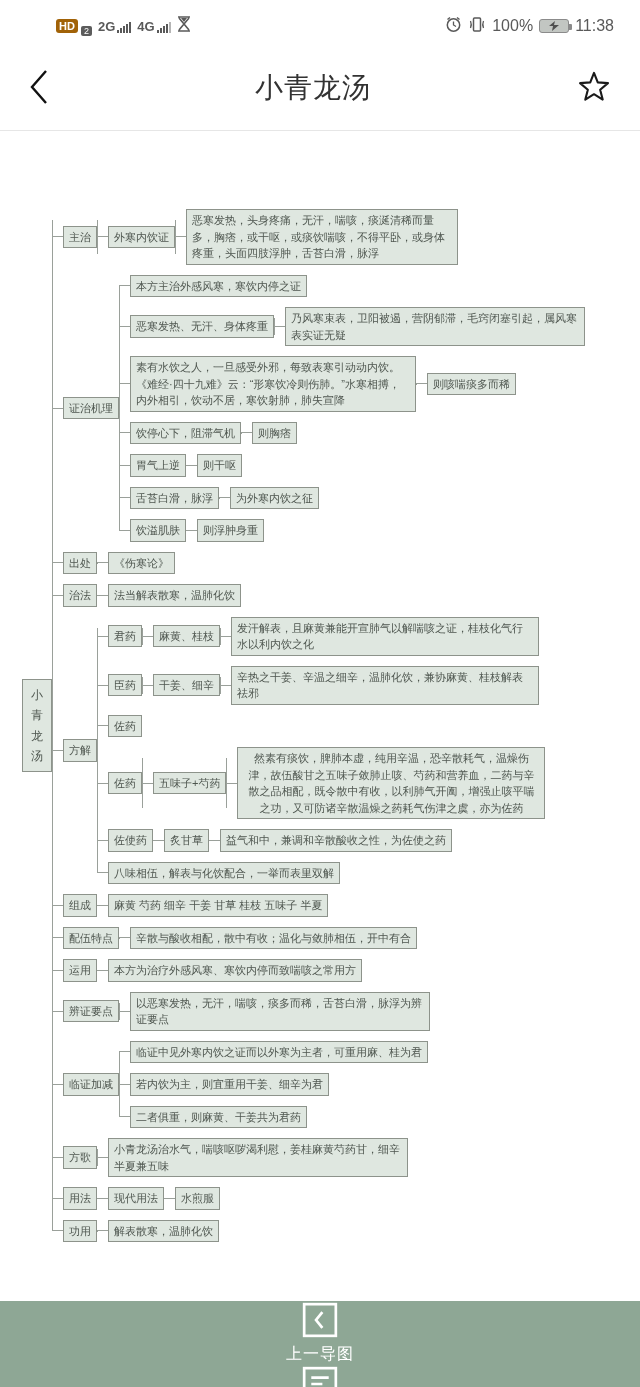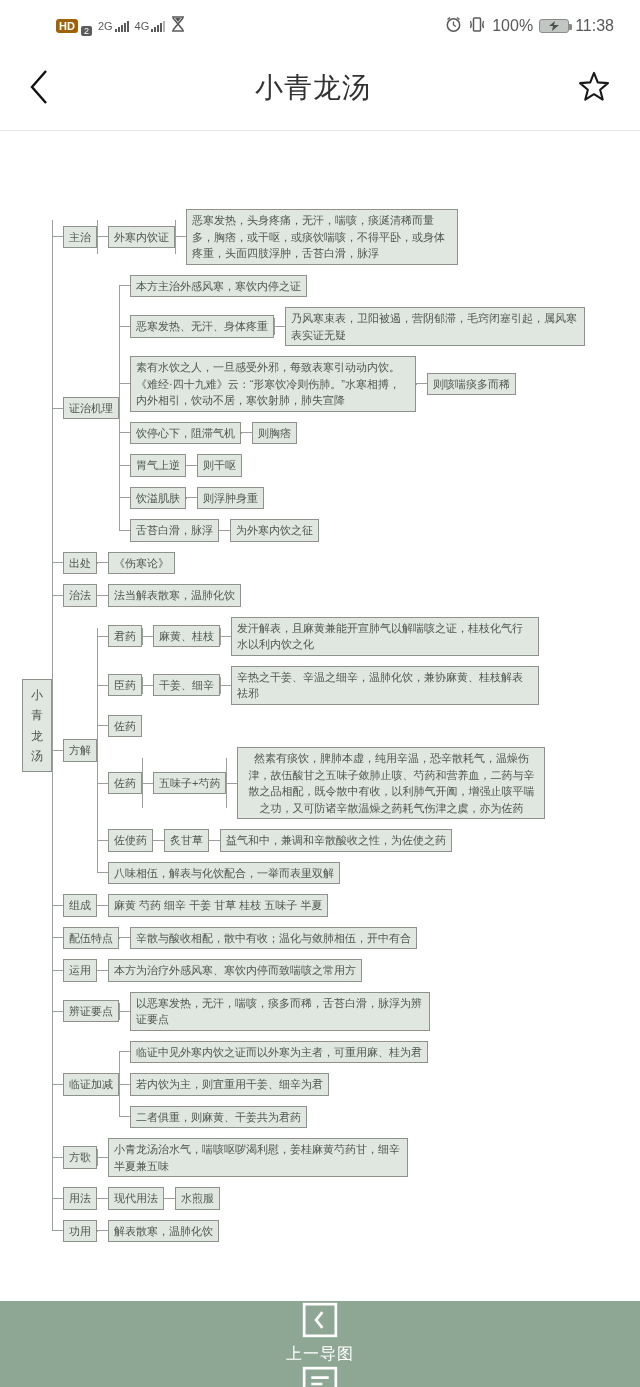--- a/index.html
+++ b/index.html
@@ -9,21 +9,21 @@
 
   
   .statusbar { height:46px; display:flex; align-items:center; justify-content:space-between;
     padding:6px 26px 0 56px; color:#595959; }
   .sb-left, .sb-right { display:flex; align-items:center; gap:6px; }
   .hd-badge { background:#a16207; color:#fff; font-weight:bold; font-size:11px; border-radius:3px;
     padding:1px 3px; letter-spacing:0; }
   .hd-sub { background:#5c5c5c; color:#fff; font-size:9px; border-radius:2px; padding:0 3px;
     margin-left:-3px; align-self:flex-end; }
   .net { display:flex; align-items:flex-end; gap:1px; }
-  .net .lbl { font-size:11px; font-weight:normal; margin-right:1px; line-height:1; align-self:flex-start; }
+  .net .lbl { font-size:13px; font-weight:bold; margin-right:1px; line-height:1; align-self:flex-start; }
   .bars { display:flex; align-items:flex-end; gap:1px; }
   .bars i { width:2px; background:#595959; display:block; }
   .bars i.dim { background:#b5b5b5; }
   .sb-right .pct { font-size:16px; }
   .sb-time { font-size:16px; }
   .batt { position:relative; width:30px; height:14px; background:#c2c6c2; border:1px solid #8b8b8b;
     border-radius:3px; display:flex; align-items:center; justify-content:center; }
   .batt::after { content:''; position:absolute; right:-4px; top:4px; width:3px; height:6px;
     background:#8b8b8b; border-radius:0 1px 1px 0; }
 
@@ -196,35 +196,35 @@
                 <div class="nbox">胃气上逆</div>
                 <div class="kids">
                   <div class="row">
                     <span class="stub"></span>
                     <div class="nbox">则干呕</div>
                   </div>
                 </div>
               </div>
               <div class="row">
                 <span class="stub"></span>
+                <div class="nbox">舌苔白滑，脉浮</div>
+                <div class="kids">
+                  <div class="row">
+                    <span class="stub"></span>
+                    <div class="nbox">为外寒内饮之征</div>
+                  </div>
+                </div>
+              </div>
+              <div class="row">
+                <span class="stub"></span>
                 <div class="nbox">饮溢肌肤</div>
                 <div class="kids">
                   <div class="row">
                     <span class="stub"></span>
                     <div class="nbox">则浮肿身重</div>
-                  </div>
-                </div>
-              </div>
-              <div class="row">
-                <span class="stub"></span>
-                <div class="nbox">舌苔白滑，脉浮</div>
-                <div class="kids">
-                  <div class="row">
-                    <span class="stub"></span>
-                    <div class="nbox">为外寒内饮之征</div>
                   </div>
                 </div>
               </div>
             </div>
           </div>
           <div class="row">
             <span class="stub"></span>
             <div class="nbox">出处</div>
             <div class="kids">
               <div class="row">

